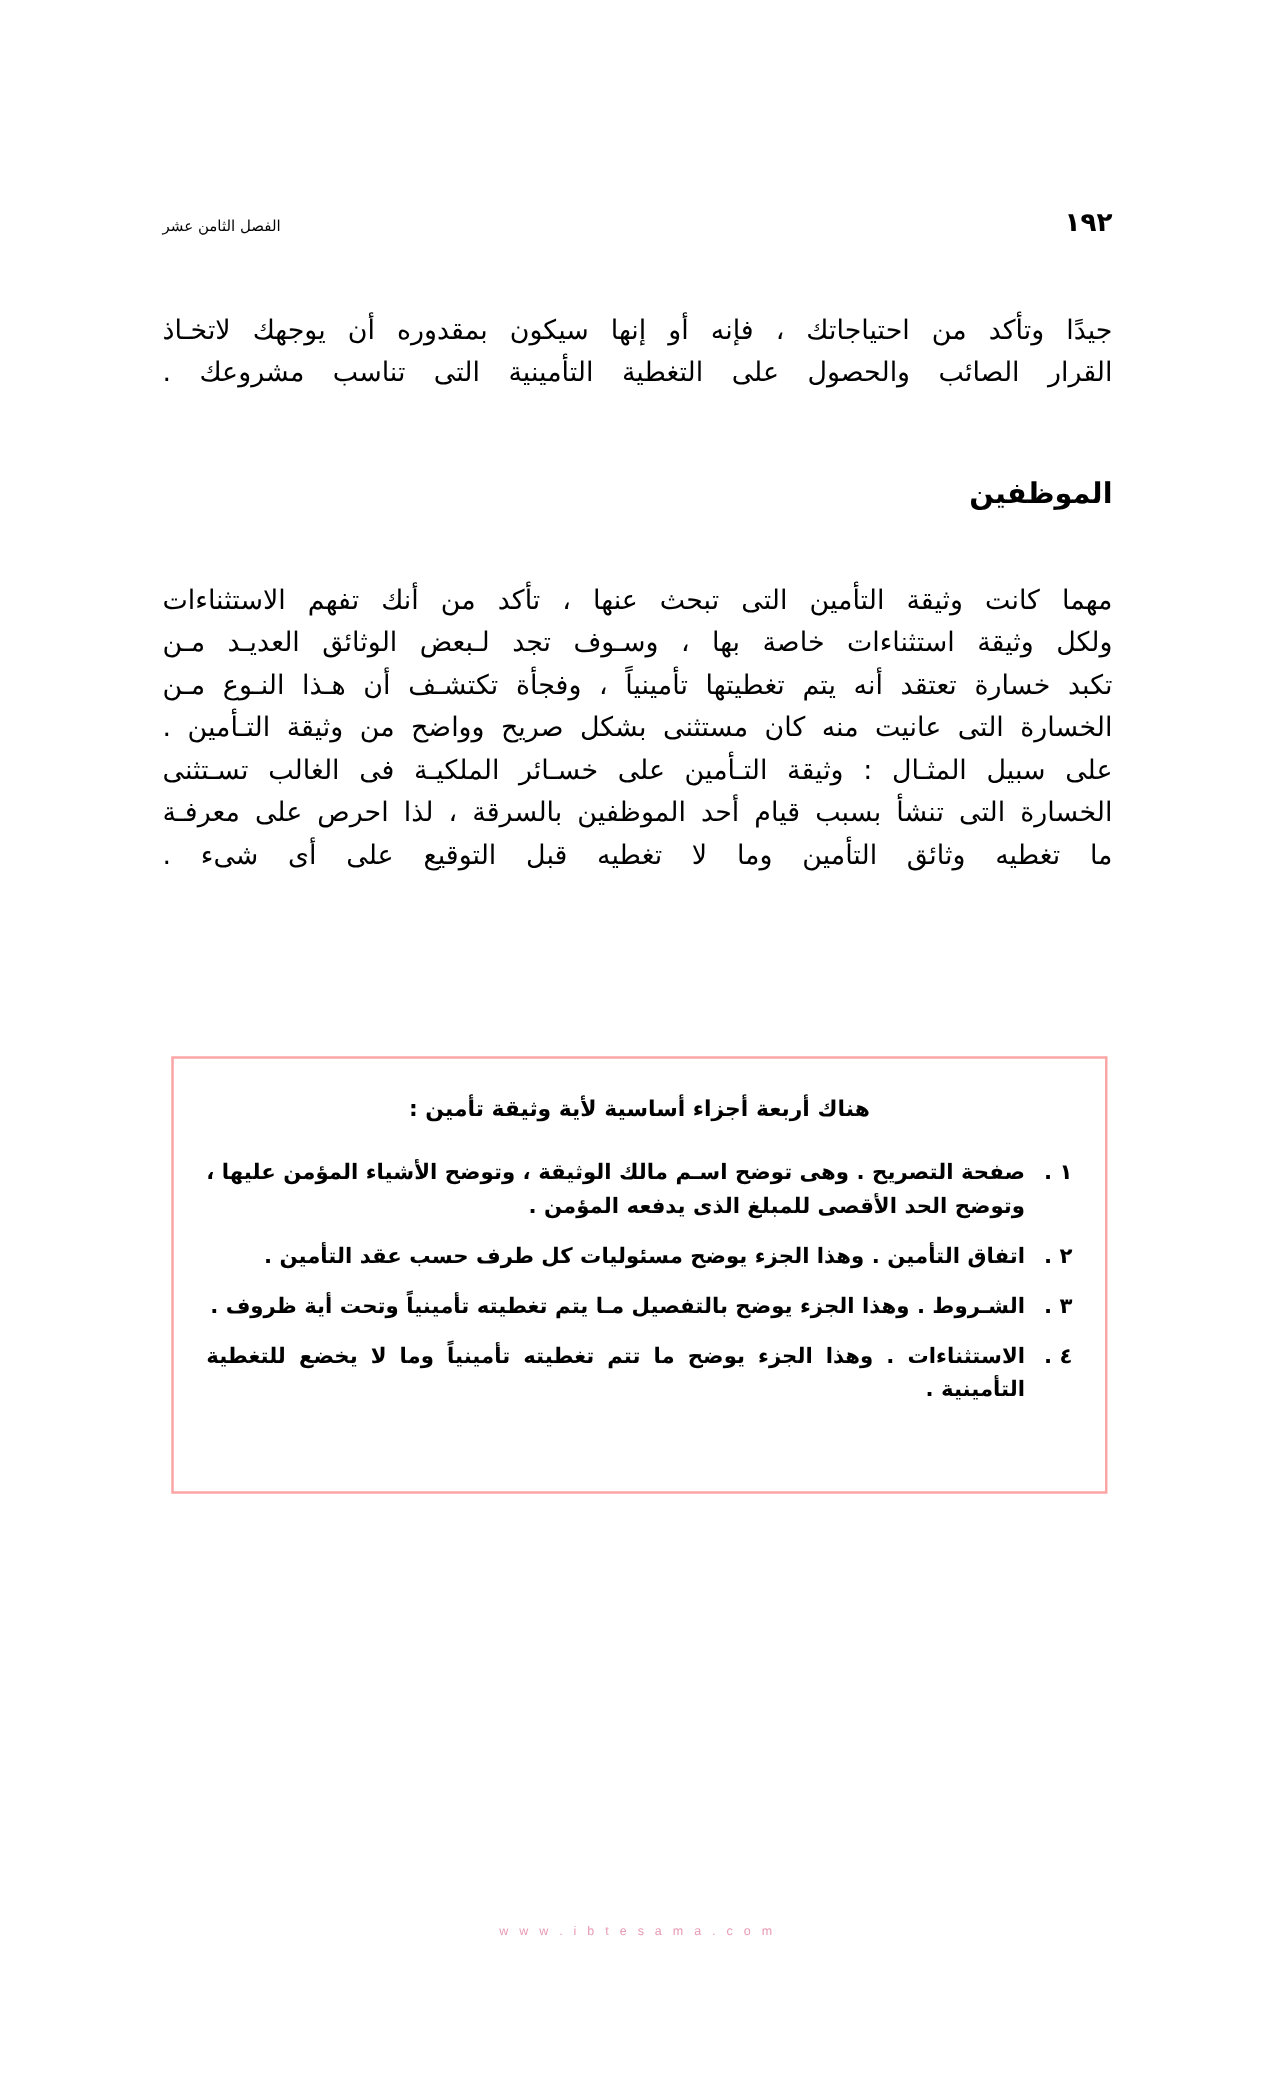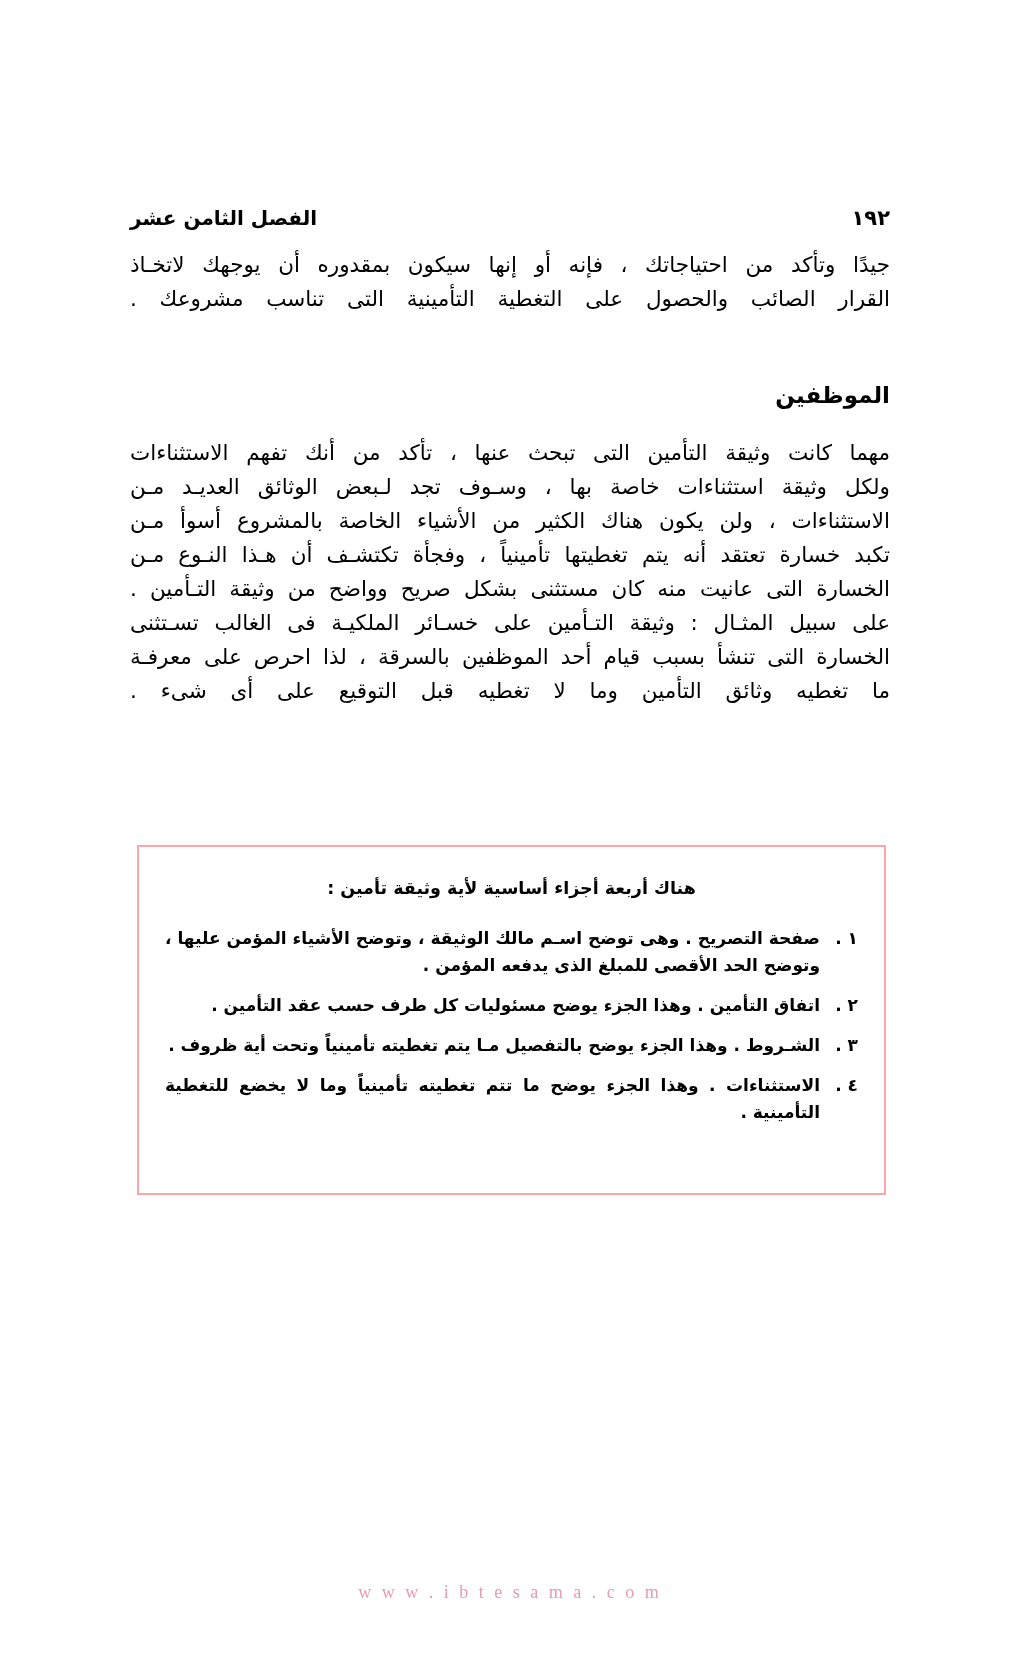--- a/index.html
+++ b/index.html
@@ -34,25 +34,24 @@
     justify-content: space-between;
     direction: rtl;
   }
   .page-number {
     font-size: 21px;
     font-weight: 700;
     letter-spacing: 1px;
     line-height: 1;
   }
   .chapter-title {
-    font-size: 20px;
-    font-weight: 700;
+    font-size: 12px;
+    font-weight: 400;
     line-height: 1;
     margin-right: 150px;
-    margin-top: 40px;
   }
 
   
   .body-block {
     position: absolute;
     left: 130px;
     right: 130px;
     direction: rtl;
     text-align: justify;
     text-align-last: justify;
@@ -78,21 +77,21 @@
 
   .section-heading {
     position: absolute;
     top: 382px;
     right: 130px;
     font-size: 23px;
     font-weight: 700;
     direction: rtl;
   }
 
-  #para-body { top: 436px; }
+  #para-body { top: 464px; }
 
   
   .frame-box {
     position: absolute;
     left: 137px;
     right: 134px;
     top: 845px;
     height: 350px;
     border: 2px solid #fca5a5;
     box-sizing: border-box;
@@ -132,29 +131,29 @@
   .frame-item .item-text {
     flex: 1 1 auto;
     text-align: justify;
     text-align-last: right;
     padding-right: 4px;
   }
 
   
   .footer-watermark {
     position: absolute;
-    top: 1582px;
+    top: 1540px;
     left: 0;
     width: 100%;
     text-align: center;
     direction: ltr;
-    font-size: 18px;
+    font-size: 10px;
     letter-spacing: 3px;
     color: #e79ab4;
-    font-family: Liberation Serif, serif;
+    font-family: Liberation Sans, sans-serif;
   }
 </style>
 </head>
 <body>
 
 <div class="page">
 
   <div class="running-head">
     <span class="page-number">١٩٢</span>
     <span class="chapter-title">الفصل الثامن عشر</span>
@@ -166,21 +165,20 @@
       <span class="line last">القرار الصائب والحصول على التغطية التأمينية التى تناسب مشروعك .</span>
     </div>
   </div>
 
   <div class="section-heading">الموظفين</div>
 
   <div class="body-block" id="para-body">
     <div class="para">
       <span class="line">مهما كانت وثيقة التأمين التى تبحث عنها ، تأكد من أنك تفهم الاستثناءات</span>
       <span class="line">ولكل وثيقة استثناءات خاصة بها ، وسـوف تجد لـبعض الوثائق العديـد مـن</span>
-      <span class="line">الاستثناءات ، ولن يكون هناك الكثير من الأشياء الخاصة بالمشروع أسوأ مـن</span>
       <span class="line">تكبد خسارة تعتقد أنه يتم تغطيتها تأمينياً ، وفجأة تكتشـف أن هـذا النـوع مـن</span>
       <span class="line">الخسارة التى عانيت منه كان مستثنى بشكل صريح وواضح من وثيقة التـأمين .</span>
       <span class="line">على سبيل المثـال : وثيقة التـأمين على خسـائر الملكيـة فى الغالب تسـتثنى</span>
       <span class="line">الخسارة التى تنشأ بسبب قيام أحد الموظفين بالسرقة ، لذا احرص على معرفـة</span>
       <span class="line last">ما تغطيه وثائق التأمين وما لا تغطيه قبل التوقيع على أى شىء .</span>
     </div>
   </div>
 
   <div class="frame-box">
     <div class="frame-inner">

